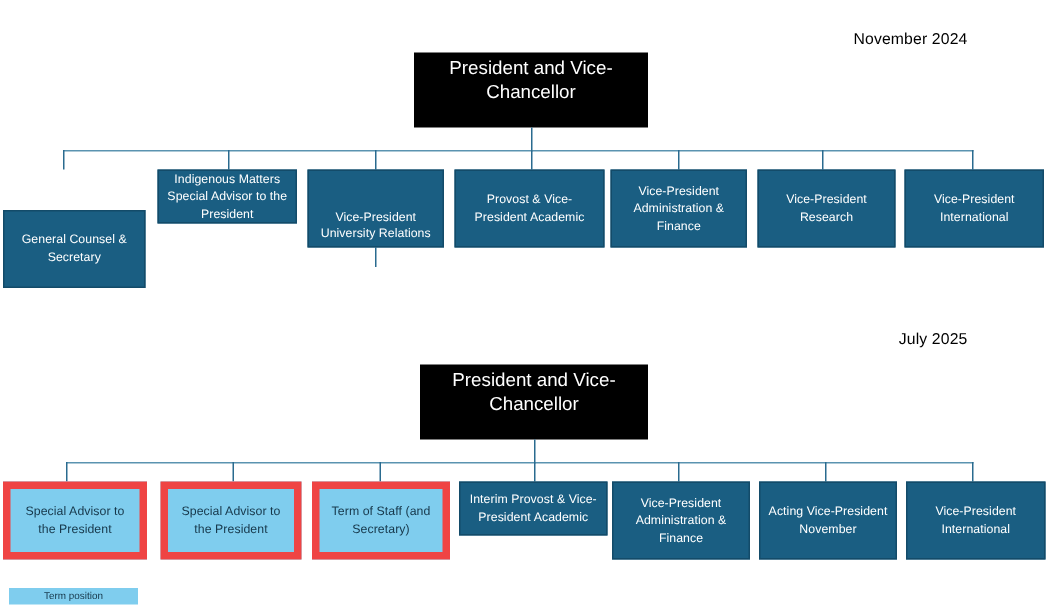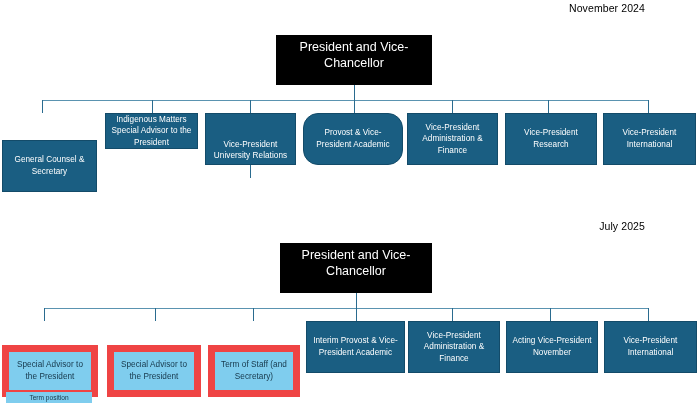--- a/index.html
+++ b/index.html
@@ -28,26 +28,26 @@
     white-space: nowrap;
     text-align: right;
   }
 
   
   .root-box {
     position: absolute;
     background: #000000;
     color: #ffffff;
     display: flex;
-    align-items: flex-end;
+    align-items: flex-start;
     justify-content: center;
     text-align: center;
     font-size: 12.5px;
     line-height: 1.28;
-    padding: 14px 8px;
+    padding: 2px 8px;
     box-sizing: border-box;
   }
 
   
   .node-box {
     position: absolute;
     box-sizing: border-box;
     display: flex;
     align-items: center;
     justify-content: center;
@@ -58,22 +58,21 @@
     letter-spacing: 0.05px;
   }
   .node-box.dark {
     background: #1a5e82;
     color: #ffffff;
     border: 1px solid #134b69;
   }
   .node-box.light {
     background: #7fcdee;
     color: #16374a;
-    border: 7px solid #ef4444;
-    margin-top: 24px;
+    border: 5px solid #ef4444;
   }
   .node-box .node-label {
     display: block;
     width: 100%;
   }
 
   
   .conn-v {
     position: absolute;
     width: 1px;
@@ -104,21 +103,21 @@
     box-sizing: border-box;
   }
 </style>
 </head>
 <body>
 
 <div id="page">
 
   <div>
 
-    <div class="date-caption" style="right:55px; top:2px;padding-left:20px;">November 2024</div>
+    <div class="date-caption" style="right:55px; top:20px;padding-left:20px;">November 2024</div>
 
     <div class="root-box" style="left:276px; top:35px; width:156px; height:50px;">
       <span class="node-label">President and Vice-Chancellor</span>
     </div>
 
     <div class="conn-v" style="left:354px; top:85px; height:16px;"></div>
     <div class="conn-h" style="left:42px;  top:100px; width:607px;"></div>
     <div class="conn-v" style="left:42px;  top:100px; height:13px;"></div>
     <div class="conn-v" style="left:152px; top:100px; height:13px;"></div>
     <div class="conn-v" style="left:250px; top:100px; height:13px;"></div>
@@ -133,21 +132,21 @@
     </div>
 
     <div class="node-box dark" style="left:105px; top:113px; width:93px;  height:36px;">
       <span class="node-label">Indigenous Matters Special Advisor to the President</span>
     </div>
 
     <div class="node-box dark" style="left:205px; top:113px; width:91px;  height:52px;align-items:flex-end;">
       <span class="node-label">Vice-President University Relations</span>
     </div>
 
-    <div class="node-box dark" style="left:303px; top:113px; width:100px; height:52px;border-radius:15px;">
+    <div class="node-box dark" style="left:303px; top:113px; width:100px; height:52px;">
       <span class="node-label">Provost &amp; Vice-President Academic</span>
     </div>
 
     <div class="node-box dark" style="left:407px; top:113px; width:91px;  height:52px;">
       <span class="node-label">Vice-President Administration &amp; Finance</span>
     </div>
 
     <div class="node-box dark" style="left:505px; top:113px; width:92px;  height:52px;">
       <span class="node-label">Vice-President Research</span>
     </div>
@@ -180,21 +179,21 @@
     </div>
 
     <div class="node-box light" style="left:107px; top:321px; width:94px;  height:52px;">
       <span class="node-label">Special Advisor to the President</span>
     </div>
 
     <div class="node-box light" style="left:208px; top:321px; width:92px;  height:52px;">
       <span class="node-label">Term of Staff (and Secretary)</span>
     </div>
 
-    <div class="node-box dark" style="left:306px; top:321px; width:99px;  height:52px;">
+    <div class="node-box dark" style="left:306px; top:321px; width:99px;  height:36px;">
       <span class="node-label">Interim Provost &amp; Vice-President Academic</span>
     </div>
 
     <div class="node-box dark" style="left:408px; top:321px; width:92px;  height:52px;">
       <span class="node-label">Vice-President Administration &amp; Finance</span>
     </div>
 
     <div class="node-box dark" style="left:506px; top:321px; width:92px;  height:52px;">
       <span class="node-label">Acting Vice-President November</span>
     </div>

